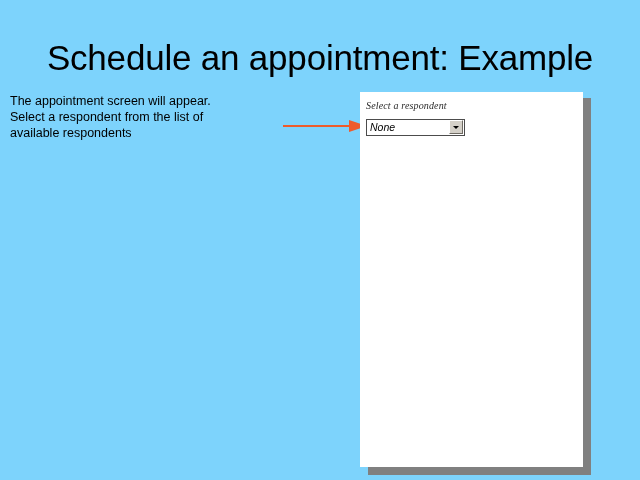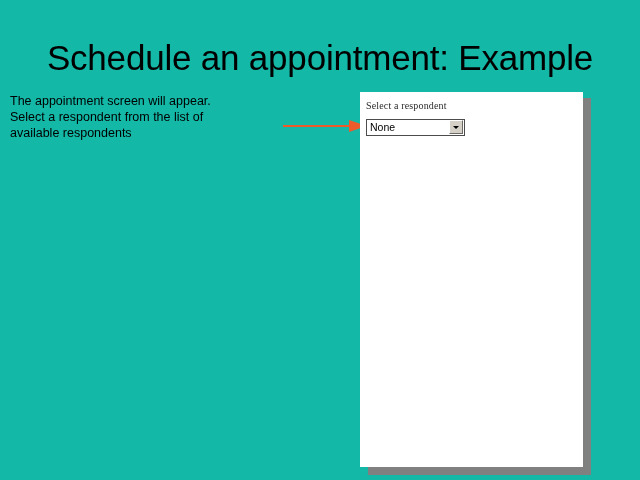--- a/index.html
+++ b/index.html
@@ -11,21 +11,21 @@
     height: 480px;
     background: #ffffff;
     font-family: "Liberation Sans", sans-serif;
     overflow: hidden;
   }
 
   #slide {
     position: relative;
     width: 640px;
     height: 480px;
-    background: #14b8a6;
+    background: #7dd3fc;
   }
 
   
   #slide-title {
     position: absolute;
     left: 28px;
     top: 38px;
     width: 584px;
     text-align: center;
     font-family: "Liberation Sans", sans-serif;
@@ -51,20 +51,21 @@
     text-align: left;
   }
 
   
   #screenshot-region {
     position: absolute;
     left: 360px;
     top: 92px;
     width: 231px;
     height: 383px;
+    font-style: italic;
   }
   
   #screenshot-page {
     position: absolute;
     left: 0px;
     top: 0px;
     width: 223px;
     height: 375px;
     background: #ffffff;
   }

